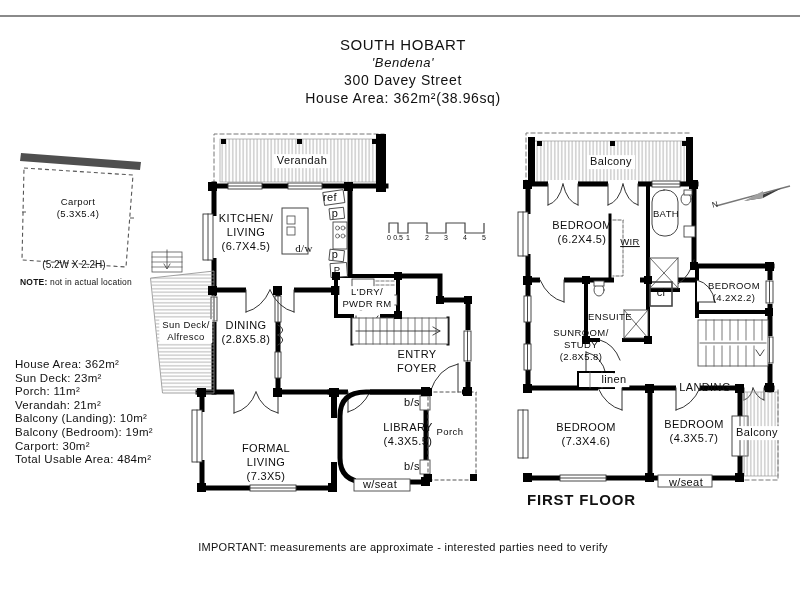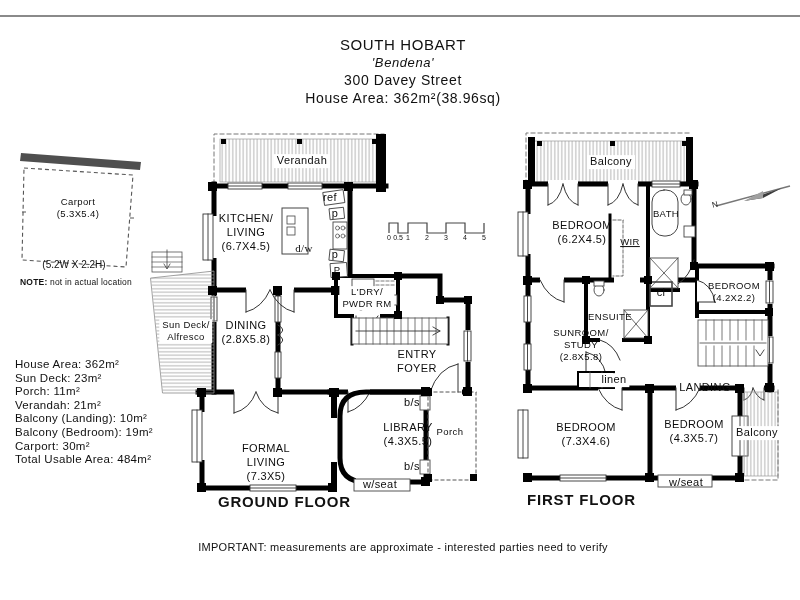--- a/index.html
+++ b/index.html
@@ -421,21 +421,20 @@
 FOYER</div>
   <div class="lbl s10" style="left:266px; top:463px;">FORMAL
 LIVING
 (7.3X5)</div>
   <div class="lbl s10" style="left:380px; top:435px;margin-left:28px;">LIBRARY
 (4.3X5.5)</div>
   <div class="lbl s9" style="left:450px; top:432px;">Porch</div>
   <div class="lbl s8" style="left:412px; top:403px;">b/s</div>
   <div class="lbl s8" style="left:412px; top:467px;">b/s</div>
   <div class="lbl s8" style="left:380px; top:485px;">w/seat</div>
-  <div class="floor-title" style="left:218px; top:493px;">GROUND FLOOR</div>
 
   <div class="lbl s10 bg" style="left:611px; top:162px;">Balcony</div>
   <div class="lbl s10" style="left:582px; top:233px;">BEDROOM
 (6.2X4.5)</div>
   <div class="lbl s9" style="left:630px; top:242px;text-decoration:underline;">WIR</div>
   <div class="lbl s9" style="left:666px; top:214px;">BATH</div>
   <div class="lbl s9" style="left:734px; top:292px;">BEDROOM
 (4.2X2.2)</div>
   <div class="lbl s9" style="left:559px; top:345px;padding-left:44px;">SUNROOM/
 STUDY

